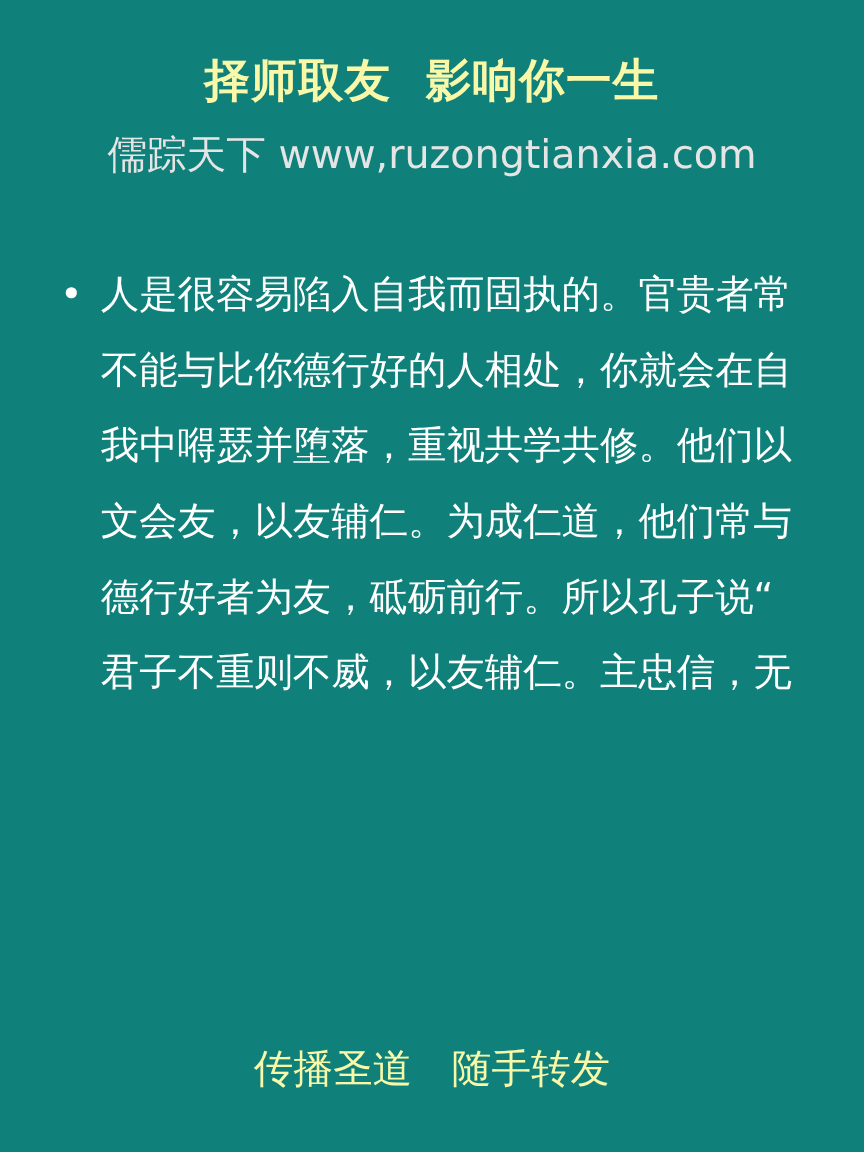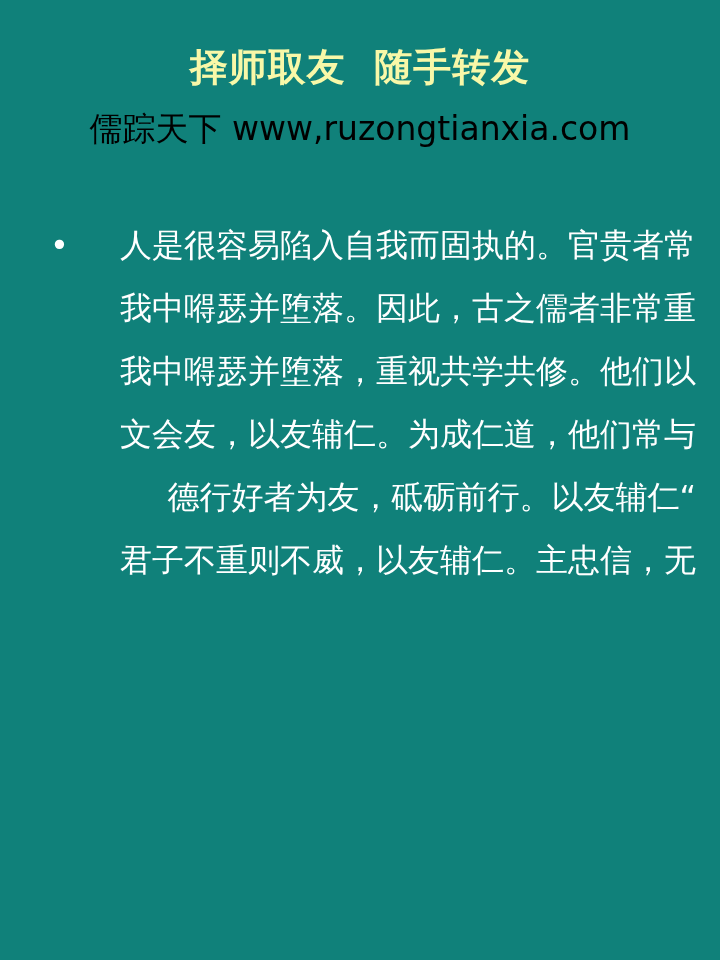--- a/index.html
+++ b/index.html
@@ -28,21 +28,21 @@
     white-space: pre;
   }
   .subtitle {
     position: absolute;
     top: 107px;
     left: 0;
     width: 100%;
     text-align: center;
     font-size: 33px;
     font-weight: normal;
-    color: #000000;
+    color: #e5e5e5;
     white-space: pre;
   }
   .bullet {
     position: absolute;
     top: 214px;
     left: 50px;
     font-size: 32px;
     line-height: 63px;
     color: #ffffff;
   }
@@ -51,47 +51,47 @@
     top: 214px;
     left: 84px;
     width: 612px;
     color: #ffffff;
     font-size: 32px;
     line-height: 63px;
     letter-spacing: 0px;
   }
   .body-line {
     white-space: pre;
-    text-align: right;
   }
   .footer {
     position: absolute;
     top: 869px;
     left: 0;
     width: 100%;
     text-align: center;
     font-size: 33px;
     color: #f8f8a8;
     white-space: pre;
   }
 </style>
 </head>
 <body>
 
 <div class="slide">
 
-  <div class="title">择师取友  随手转发</div>
+  <div class="title">择师取友  影响你一生</div>
 
   <div class="subtitle">儒踪天下 www,ruzongtianxia.com</div>
 
   <div class="bullet">•</div>
 
   <div class="body-block">
     <div class="body-line">人是很容易陷入自我而固执的。官贵者常</div>
-    <div class="body-line">我中嘚瑟并堕落。因此，古之儒者非常重</div>
+    <div class="body-line">不能与比你德行好的人相处，你就会在自</div>
     <div class="body-line">我中嘚瑟并堕落，重视共学共修。他们以</div>
     <div class="body-line">文会友，以友辅仁。为成仁道，他们常与</div>
-    <div class="body-line">德行好者为友，砥砺前行。以友辅仁“</div>
+    <div class="body-line">德行好者为友，砥砺前行。所以孔子说“</div>
     <div class="body-line">君子不重则不威，以友辅仁。主忠信，无</div>
   </div>
 
+  <div class="footer">传播圣道　随手转发</div>
 
 </div>
 
 </body></html>

